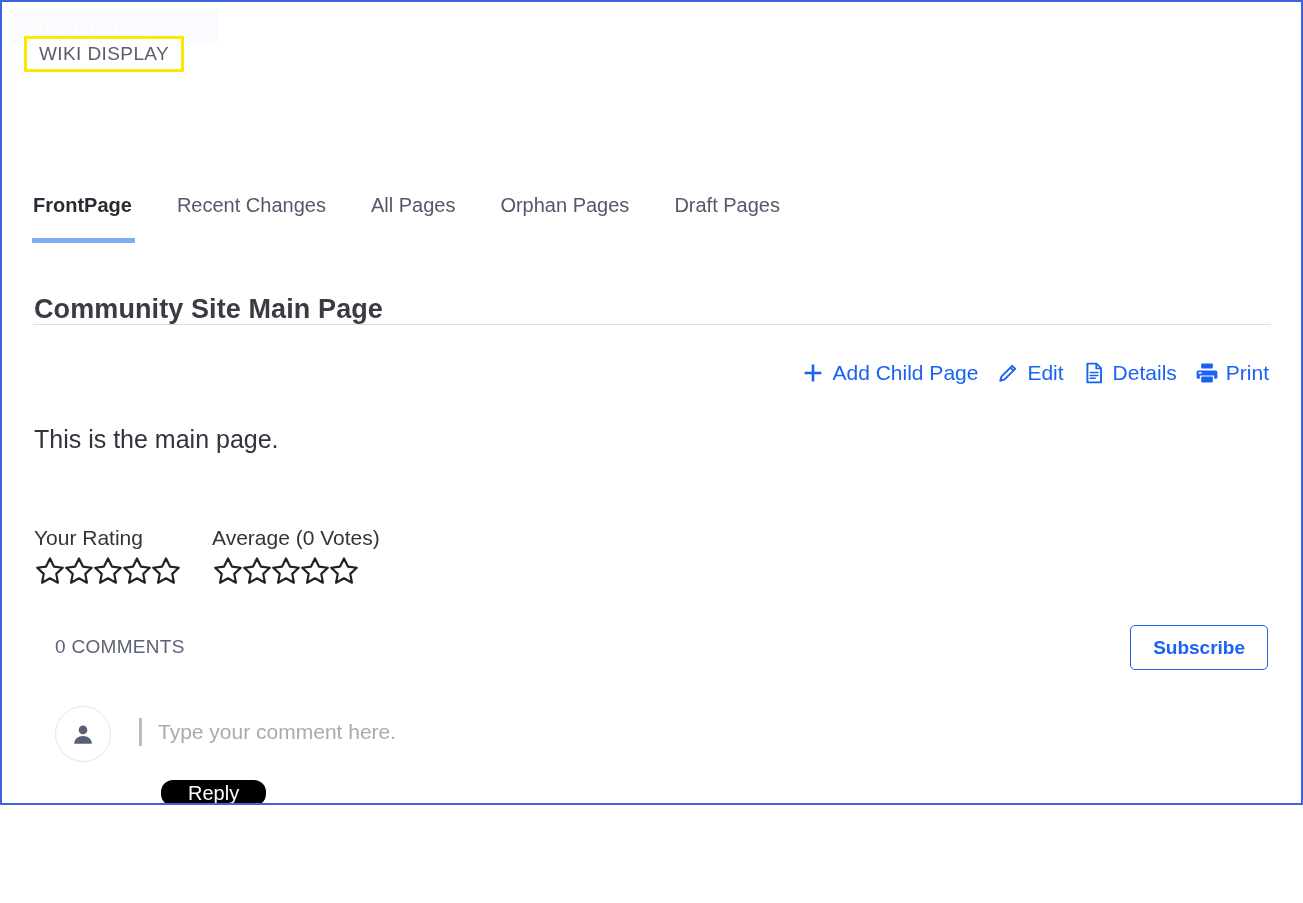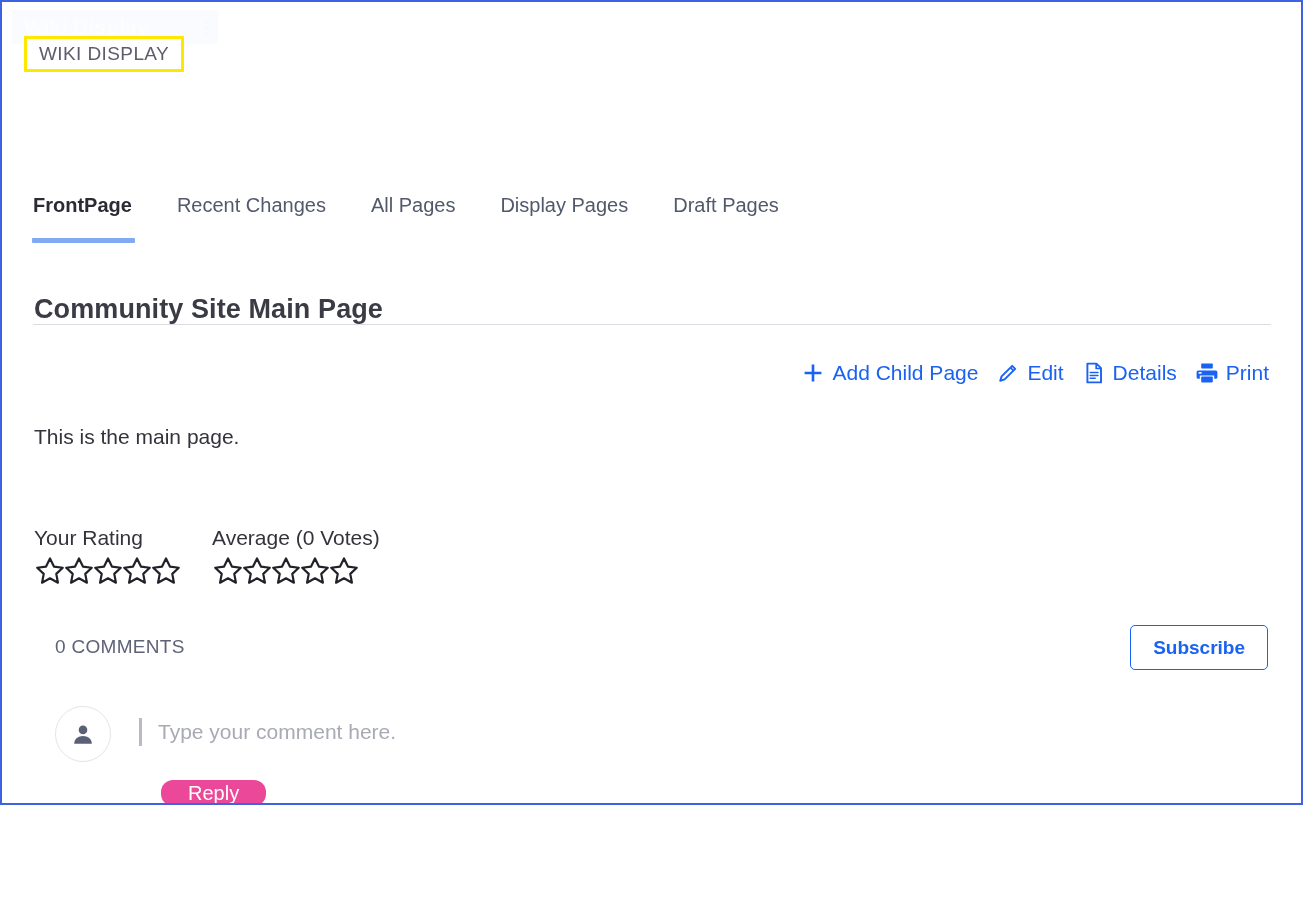--- a/index.html
+++ b/index.html
@@ -155,21 +155,21 @@
     height: 24px;
     flex: 0 0 24px;
   }
   .action .ico svg { display: block; }
 
   
   .body-text {
     position: absolute;
     left: 32px;
     top: 423px;
-    font-size: 21px;
+    font-size: 25px;
     color: #33333c;
   }
 
   
   .ratings {
     position: absolute;
     left: 32px;
     top: 524px;
     display: flex;
     align-items: flex-start;
@@ -270,21 +270,21 @@
     white-space: nowrap;
     cursor: text;
   }
   .reply-btn {
     margin-top: 28px;
     margin-left: 22px;
     align-self: flex-start;
     font-family: "Liberation Sans", sans-serif;
     font-size: 20px;
     color: #ffffff;
-    background: #ec4899;
+    background: #000000;
     border: none;
     border-radius: 12px;
     padding: 3px 27px;
     cursor: pointer;
     line-height: 1;
   }
 </style>
 </head>
 <body>
 
@@ -307,21 +307,21 @@
     <div class="tab active">
       <span>FrontPage</span>
     </div>
     <div class="tab">
       <span>Recent Changes</span>
     </div>
     <div class="tab">
       <span>All Pages</span>
     </div>
     <div class="tab">
-      <span>Display Pages</span>
+      <span>Orphan Pages</span>
     </div>
     <div class="tab">
       <span>Draft Pages</span>
     </div>
   </nav>
 
   <h1 class="page-title">Community Site Main Page</h1>
   <div class="title-rule"></div>
 
   <div class="actions">

